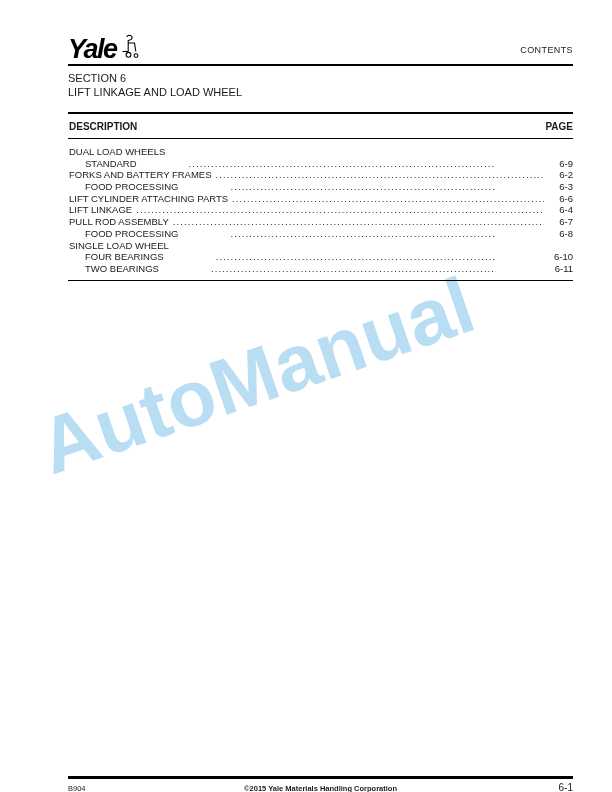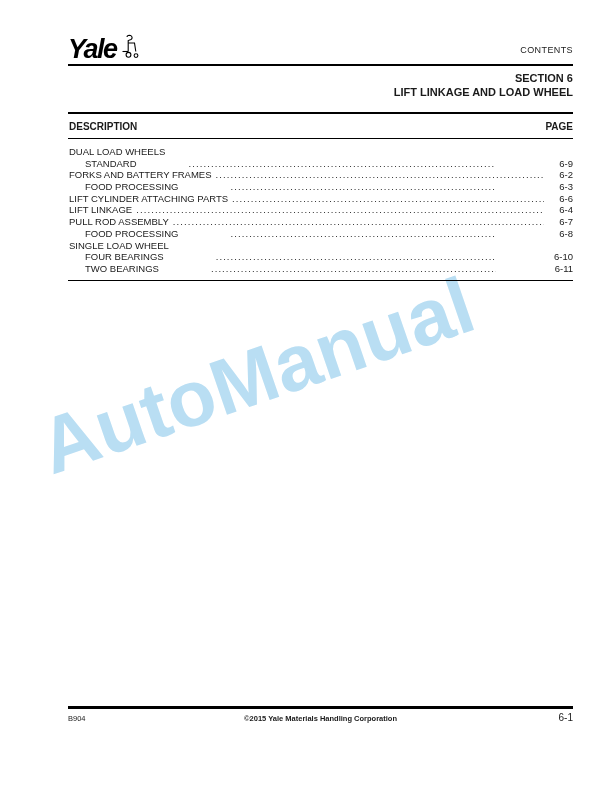--- a/index.html
+++ b/index.html
@@ -61,22 +61,22 @@
     padding-bottom: 8px;
   }
 
   .rule { background: #000; width: 100%; }
   .rule.r1 { height: 2px; margin-top: 1px; }
   .rule.r2 { height: 2px; margin-top: 13px; }
   .rule.r3 { height: 1px; }
   .rule.r4 { height: 1.5px; }
 
   .section-title {
-    text-align: right;
-    font-weight: bold;
+    text-align: left;
+    font-weight: normal;
     font-size: 11px;
     line-height: 13.5px;
     margin-top: 6px;
   }
 
   .desc-row {
     display: flex;
     justify-content: space-between;
     font-weight: bold;
     font-size: 10px;
@@ -103,21 +103,21 @@
     font-size: 9.5px;
   }
   .leader.empty { visibility: hidden; }
   .toc-page { min-width: 24px; text-align: right; white-space: nowrap; }
   .toc-end-gap { height: 5px; }
 
   .footer {
     position: absolute;
     left: 68px;
     width: 505px;
-    top: 706px;
+    top: 776px;
     z-index: 1;
   }
   .footer-rule { height: 2.5px; background: #000; }
   .footer-row {
     display: flex;
     align-items: baseline;
     margin-top: 3px;
   }
   .footer-left { font-size: 7.5px; width: 120px; }
   .footer-center { font-size: 7.5px; flex: 1; text-align: center; font-weight: bold; }

